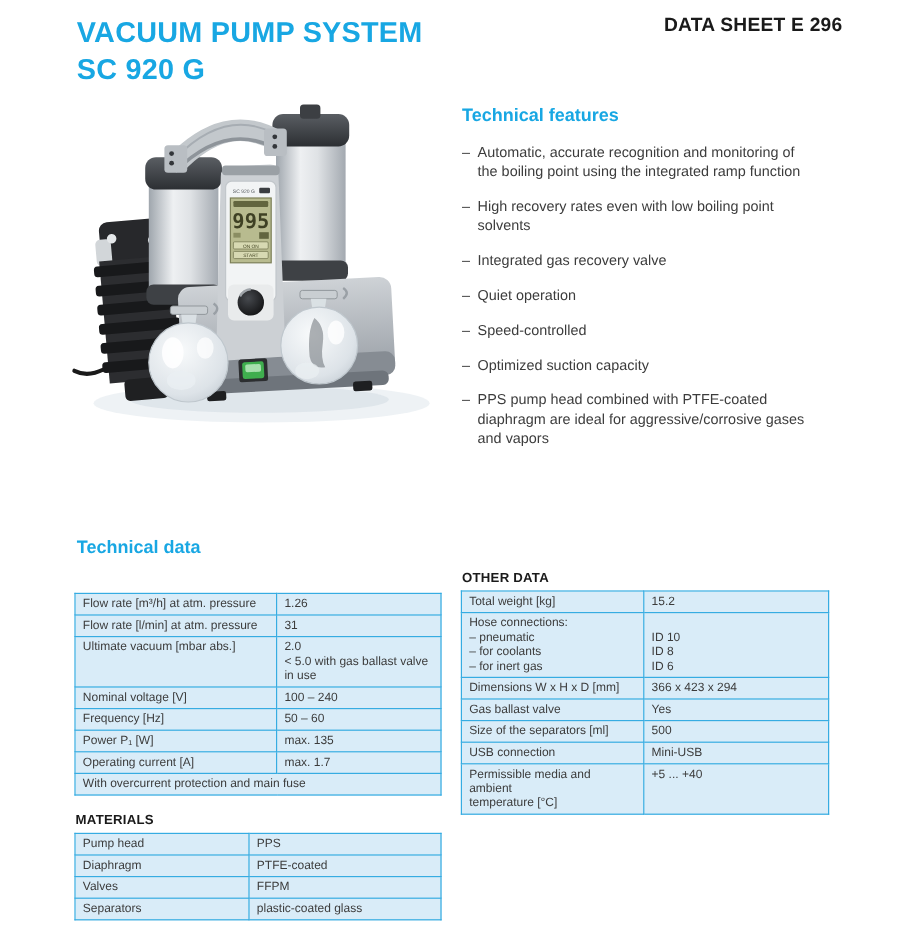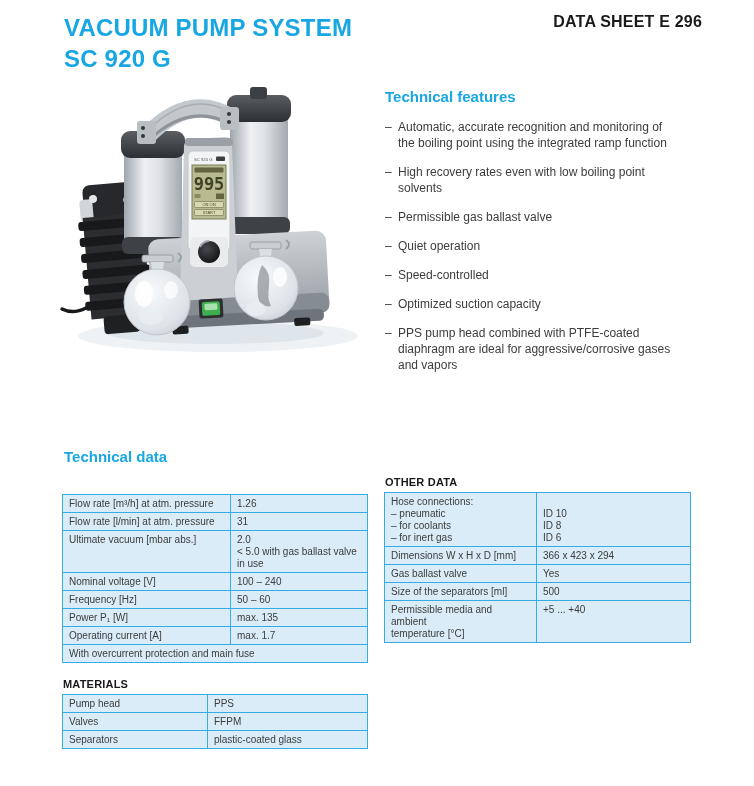--- a/index.html
+++ b/index.html
@@ -189,21 +189,21 @@
       <rect x="146.5" y="218.5" width="13" height="6.5" rx="1.5" fill="#a8e0ae"></rect>
     </g>
   </svg>
 
   <div class="features">
     <h2 class="section-heading">Technical features</h2>
     <div class="feature-item"><span class="feature-text">Automatic, accurate recognition and monitoring of
 the boiling point using the integrated ramp function</span></div>
     <div class="feature-item"><span class="feature-text">High recovery rates even with low boiling point
 solvents</span></div>
-    <div class="feature-item"><span class="feature-text">Permissible gas ballast valve</span></div>
+    <div class="feature-item"><span class="feature-text">Integrated gas recovery valve</span></div>
     <div class="feature-item"><span class="feature-text">Quiet operation</span></div>
     <div class="feature-item"><span class="feature-text">Speed-controlled</span></div>
     <div class="feature-item"><span class="feature-text">Optimized suction capacity</span></div>
     <div class="feature-item"><span class="feature-text">PPS pump head combined with PTFE-coated
 diaphragm are ideal for aggressive/corrosive gases
 and vapors</span></div>
   </div>
 
   <h2 class="section-heading tech-heading">Technical data</h2>
 
@@ -250,20 +250,24 @@
     </table>
 
   <h3 class="subtable-heading other-heading">OTHER DATA</h3>
 
   <table class="spec other">
     <colgroup>
         <col style="width:152px">
         <col>
       </colgroup>
     <tbody>
+        <tr>
+          <td>Total weight [kg]</td>
+          <td>15.2</td>
+        </tr>
     <tr>
           <td>Hose connections:
 – pneumatic
 – for coolants
 – for inert gas</td>
           <td>
 ID 10
 ID 8
 ID 6</td>
         </tr>
@@ -271,20 +275,24 @@
           <td>Dimensions W x H x D [mm]</td>
           <td>366 x 423 x 294</td>
         </tr>
     <tr>
           <td>Gas ballast valve</td>
           <td>Yes</td>
         </tr>
     <tr>
           <td>Size of the separators [ml]</td>
           <td>500</td>
+        </tr>
+    <tr>
+          <td>USB connection</td>
+          <td>Mini-USB</td>
         </tr>
     <tr>
           <td>Permissible media and ambient
 temperature [°C]</td>
           <td>+5 ... +40</td>
         </tr>
   </tbody>
     </table>
 
   <h3 class="subtable-heading materials-heading">MATERIALS</h3>
@@ -293,20 +301,24 @@
     <colgroup>
         <col style="width:145px">
         <col>
       </colgroup>
     <tbody>
         <tr>
           <td>Pump head</td>
           <td>PPS</td>
         </tr>
     <tr>
+          <td>Diaphragm</td>
+          <td>PTFE-coated</td>
+        </tr>
+    <tr>
           <td>Valves</td>
           <td>FFPM</td>
         </tr>
     <tr>
           <td>Separators</td>
           <td>plastic-coated glass</td>
         </tr>
   </tbody>
     </table>
 

